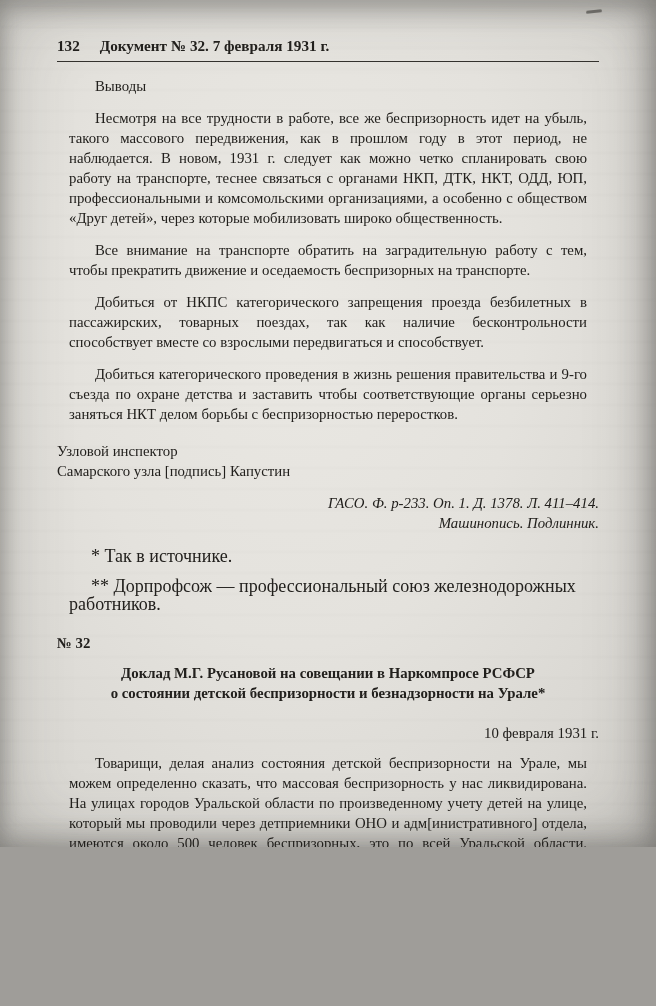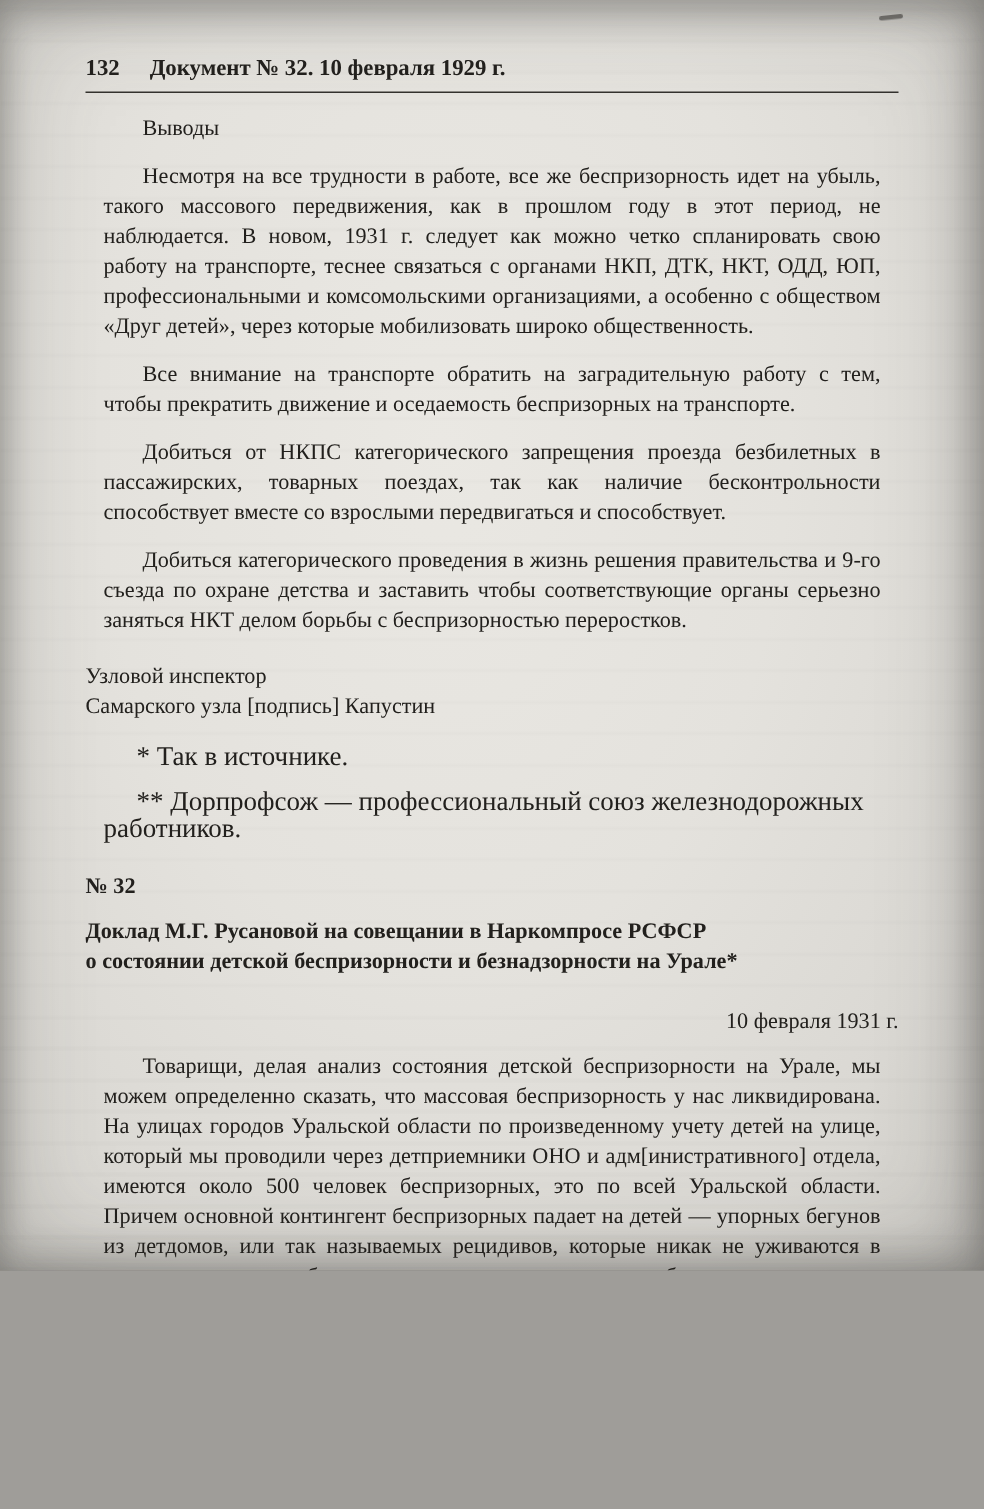--- a/index.html
+++ b/index.html
@@ -83,57 +83,61 @@
     line-height: 18px;
   }
   .footnotes p { text-indent: 22px; text-align: left; }
   .doc-number {
     margin-top: 20px;
     text-align: left;
     font-weight: bold;
   }
   .doc-title {
     margin-top: 10px;
-    text-align: left;
+    text-align: center;
     font-weight: bold;
     white-space: pre-line;
   }
   .doc-date {
     margin-top: 20px;
     text-align: right;
   }
   .doc-body { margin-top: 10px; }
 </style>
 </head>
 <body>
 
 <div class="scan">
   <div class="ghost"></div>
   <div class="artifact"></div>
 
   <div class="inner">
 
     <div class="running-header">
       <span>132</span>
-      <span>Документ № 32. 10 февраля 1929 г.</span>
+      <span>Документ № 32. 7 февраля 1931 г.</span>
     </div>
     <hr class="rule">
 
     <div class="body-block">
       <p class="no-just">Выводы</p>
       <p>Несмотря на все трудности в работе, все же беспризорность идет на убыль, такого массового передвижения, как в прошлом году в этот период, не наблюдается. В новом, 1931 г. следует как можно четко спланировать свою работу на транспорте, теснее связаться с органами НКП, ДТК, НКТ, ОДД, ЮП, профессиональными и комсомольскими организациями, а особенно с обществом «Друг детей», через которые мобилизовать широко общественность.</p>
       <p>Все внимание на транспорте обратить на заградительную работу с тем, чтобы прекратить движение и оседаемость беспризорных на транспорте.</p>
       <p>Добиться от НКПС категорического запрещения проезда безбилетных в пассажирских, товарных поездах, так как наличие бесконтрольности способствует вместе со взрослыми передвигаться и способствует.</p>
       <p>Добиться категорического проведения в жизнь решения правительства и 9-го съезда по охране детства и заставить чтобы соответствующие органы серьезно заняться НКТ делом борьбы с беспризорностью переростков.</p>
 
       <div class="signature">
         <div>Узловой инспектор</div>
         <div>Самарского узла [подпись] Капустин</div>
       </div>
 
+      <div class="archive">
+        <div>ГАСО. Ф. р-233. Оп. 1. Д. 1378. Л. 411–414.</div>
+        <div>Машинопись. Подлинник.</div>
+      </div>
 
       <div class="footnotes">
         <p>* Так в источнике.</p>
         <p>** Дорпрофсож — профессиональный союз железнодорожных работников.</p>
       </div>
     </div>
 
     <div>
       <div class="doc-number">№ 32</div>
       <div class="doc-title">Доклад М.Г. Русановой на совещании в Наркомпросе РСФСР

